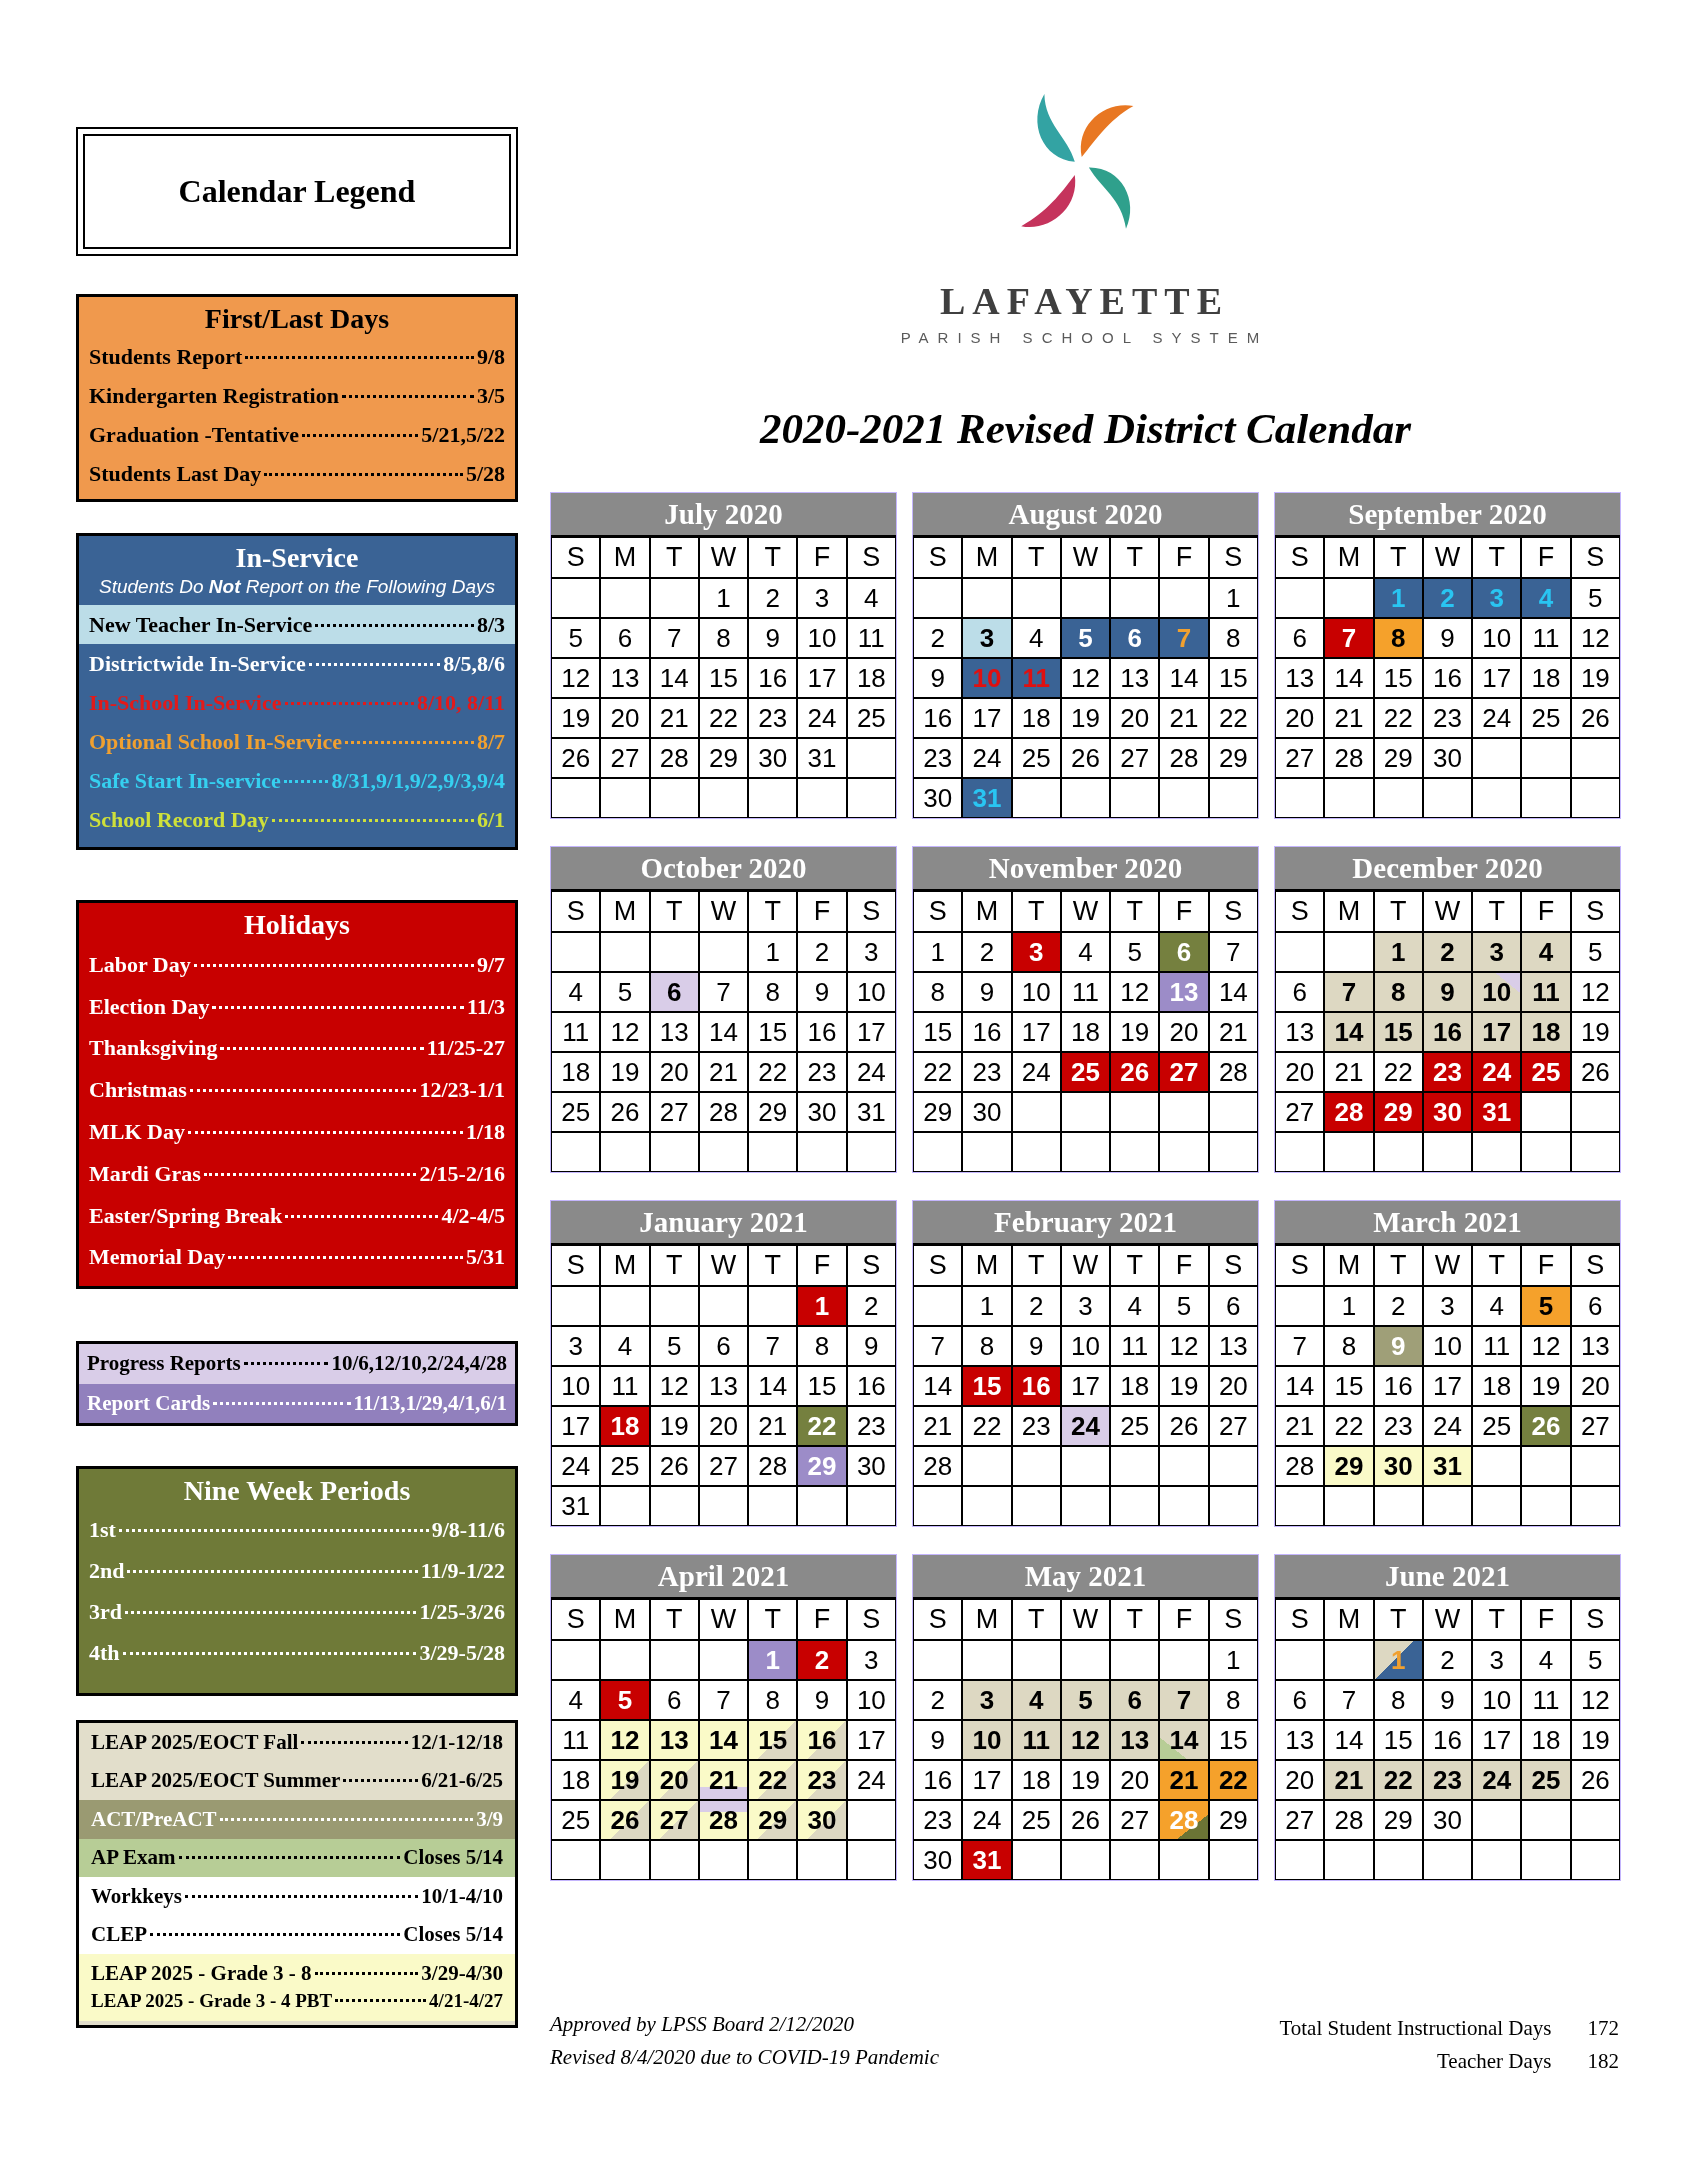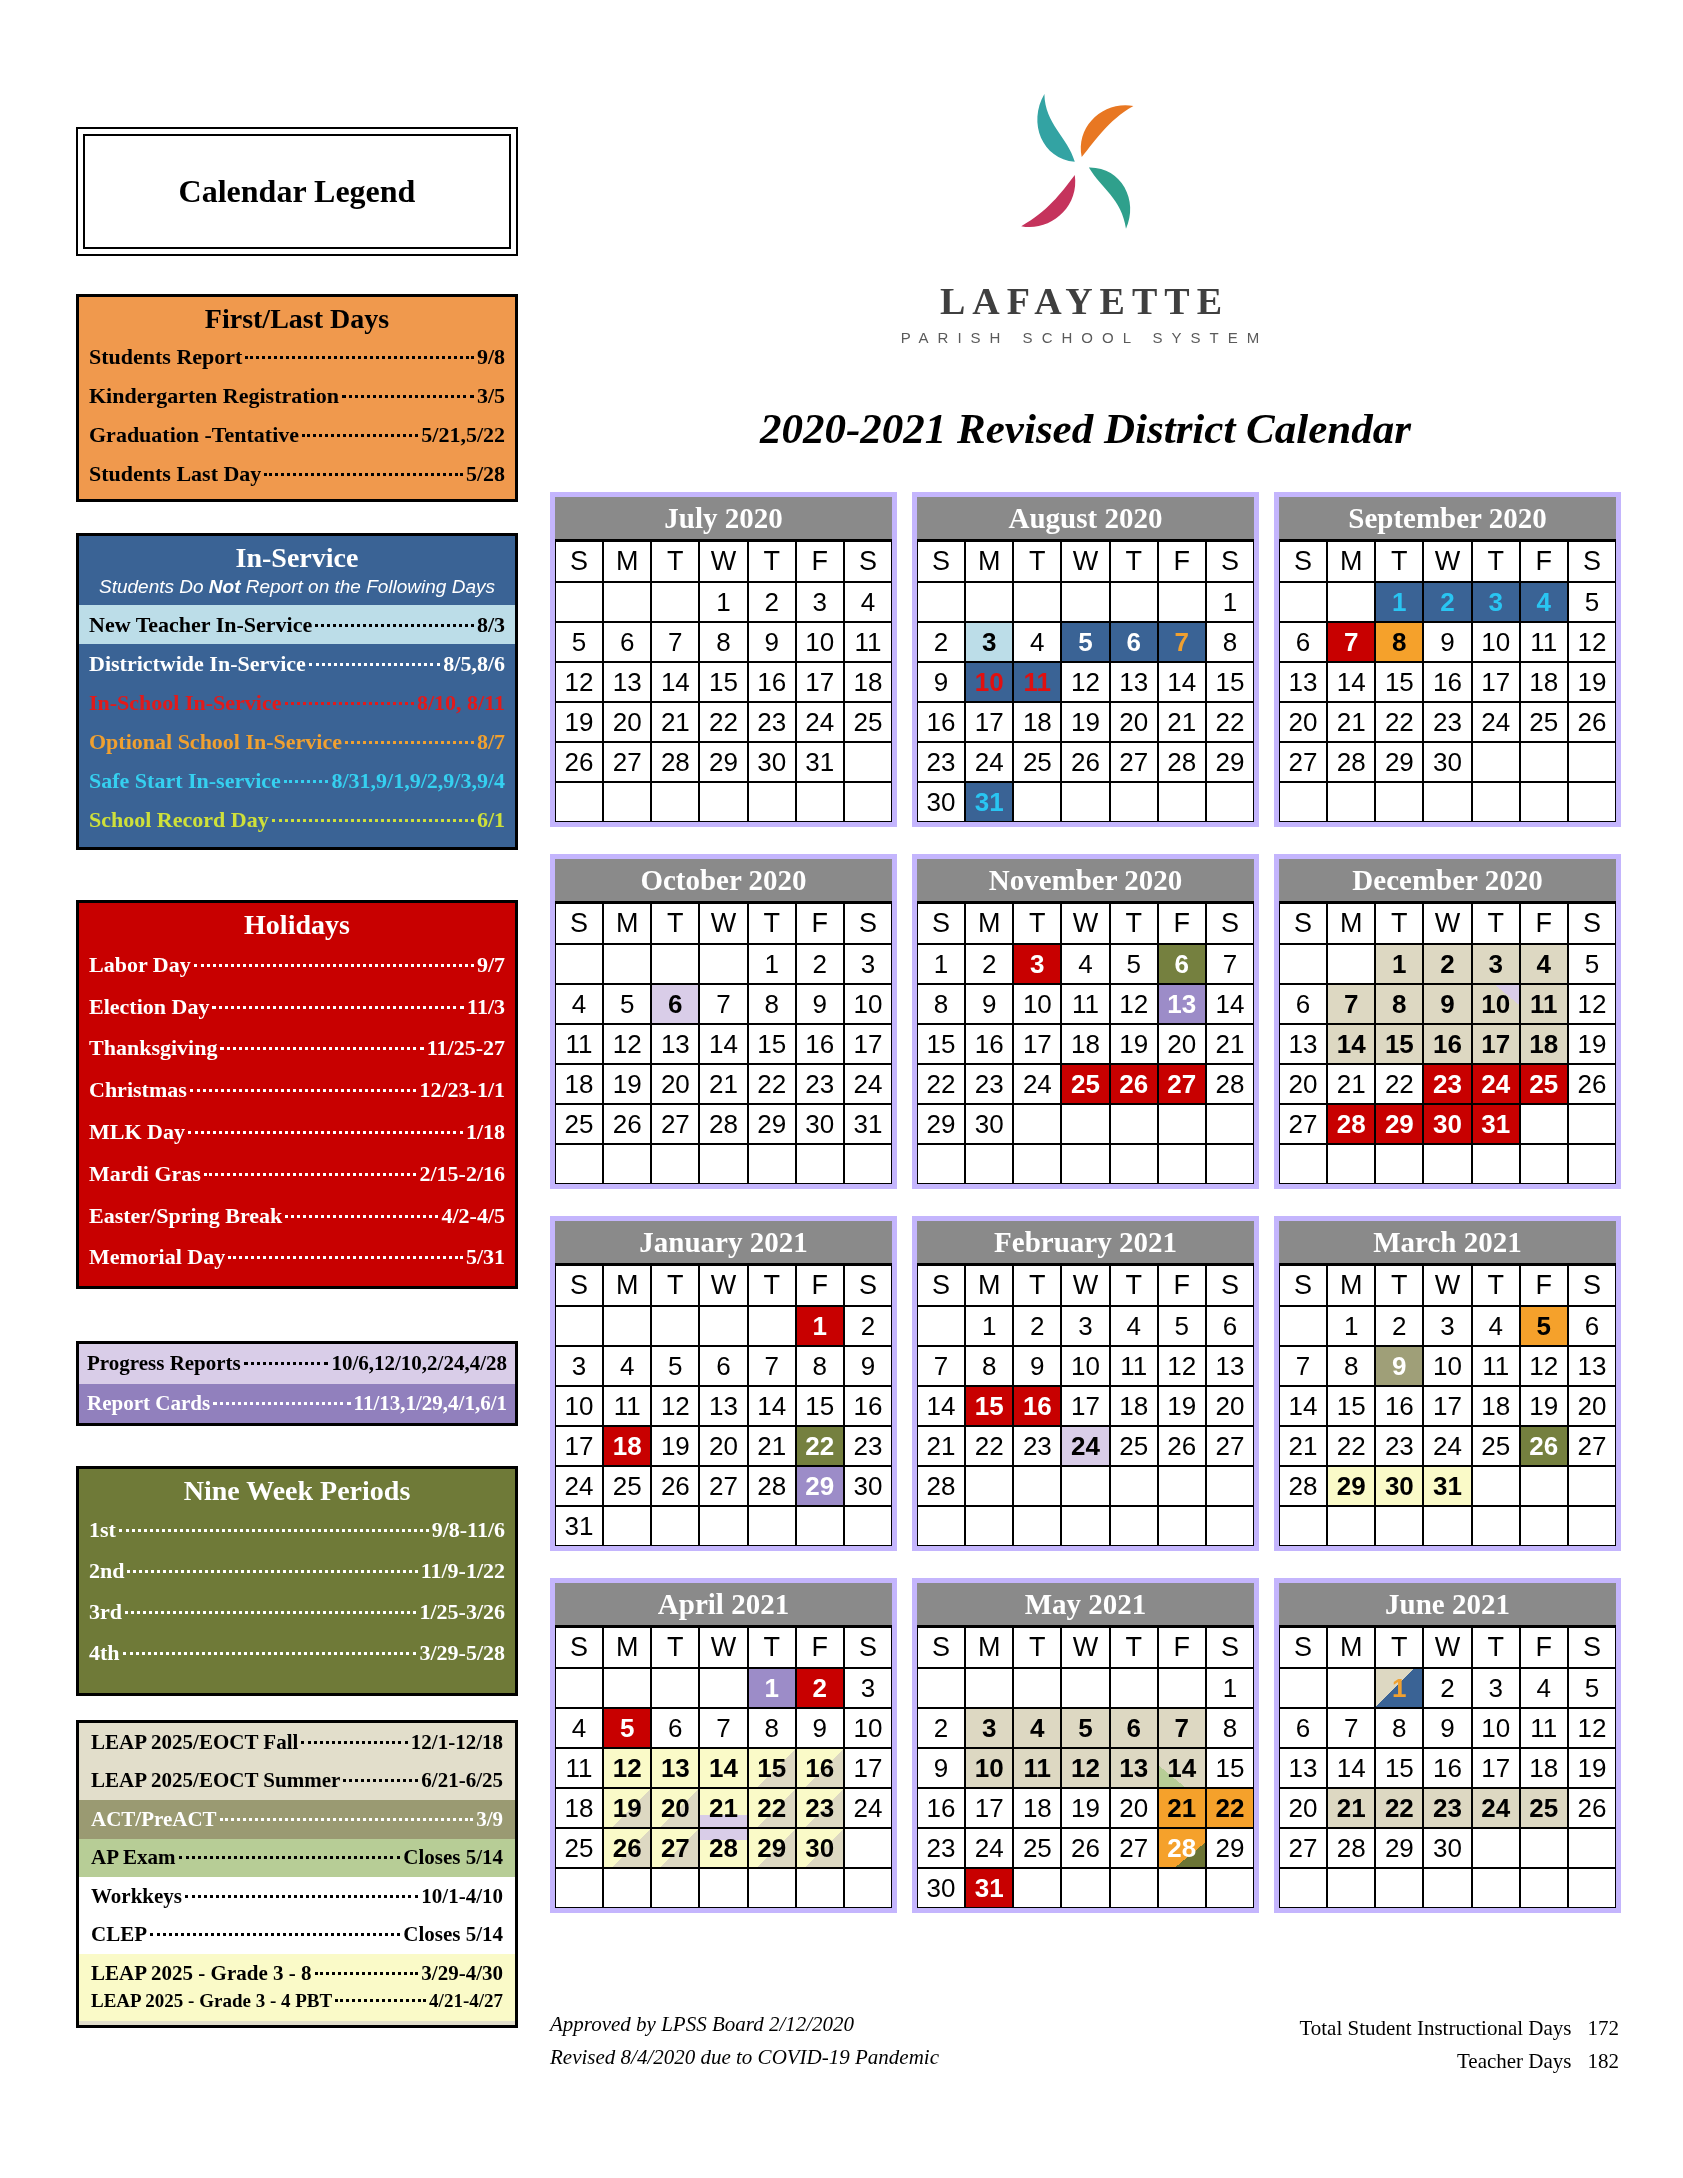--- a/index.html
+++ b/index.html
@@ -57,21 +57,21 @@
   
   .brand { position:absolute; left:550px; top:79px; width:1069px; text-align:center; }
   .brand-name { font-size:38px; font-weight:bold; letter-spacing:7px; color:#3F3F3F; margin-top:8px; }
   .brand-sub  { font-size:15px; letter-spacing:9px; color:#5A5A5A; margin-top:6px; font-family:"Liberation Sans", sans-serif; }
   .doc-title { position:absolute; left:531px; top:404px; width:1109px; text-align:center;
                font-size:43px; font-weight:bold;font-style:italic; }
 
   
   .months { position:absolute; left:550px; top:492px; display:grid;
             grid-template-columns:repeat(3, 347px); column-gap:15px; row-gap:27px; }
-  .month { width:347px; border:5px solid #c4b5fd; }
+  .month { width:347px; border:1px solid #c4b5fd; }
   .mhead { background:#8A8A8A; color:#fff; font-weight:bold; font-size:29px; text-align:center;
            height:44px; line-height:42px; border-bottom:2px solid #000; }
   .mgrid { display:grid; grid-template-columns:repeat(7, 1fr); font-family:"Liberation Sans", sans-serif; }
   .dow   { height:41px; border:1.4px solid #000; display:flex; align-items:center; justify-content:center;
            font-size:27px; }
   .dcell { height:40px; border:1.4px solid #000; display:flex; align-items:center; justify-content:center;
            font-size:26px; }
 
   .c-blu      { background:#3A6395; color:#fff; font-weight:bold; }
   .c-blu-cyan { background:#3A6395; color:#29C5F2; font-weight:bold; }
@@ -90,21 +90,21 @@
   .c-yel-lavb { background:linear-gradient(to bottom,#FAFAC8 68%,#D9CDE8 68%); font-weight:bold; }
   .c-yel-lavt { background:linear-gradient(to bottom,#D9CDE8 30%,#FAFAC8 30%); font-weight:bold; }
   .c-tan-lav  { background:linear-gradient(to bottom left,#D9CDE8 26%,#DDD8C2 26%); font-weight:bold; }
   .c-tan-grn  { background:linear-gradient(to top right,#B7CD96 28%,#DDD8C2 28%); font-weight:bold; }
   .c-org-olv  { background:linear-gradient(to top left,#6B7435 32%,#F5A12B 32%); color:#fff; font-weight:bold; }
   .c-jun1     { background:linear-gradient(135deg,#DDD8C2 45%,#3A6395 45%); color:#F0A030; font-weight:bold; }
 
   
   .foot-left  { position:absolute; left:550px; top:2008px; font-style:italic; font-size:21px; line-height:1.55; }
   .foot-right { position:absolute; left:1089px; top:2012px; width:530px; font-size:21px; line-height:1.55; }
-  .fr-row { display:flex; justify-content:flex-end; gap:16px; }
+  .fr-row { display:flex; justify-content:flex-end; gap:36px; }
 </style>
 </head>
 <body>
 
 <aside class="legend">
   <div class="legend-title-box">
     <div class="legend-title-inner">Calendar Legend</div>
   </div>
 
   <section class="box first-last">

